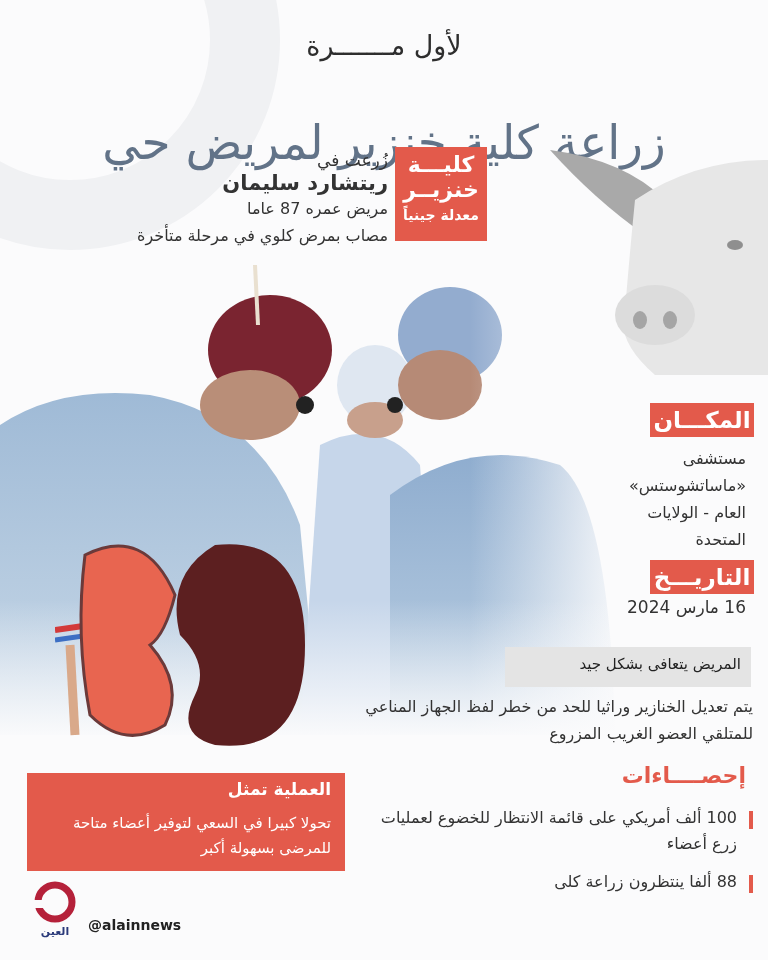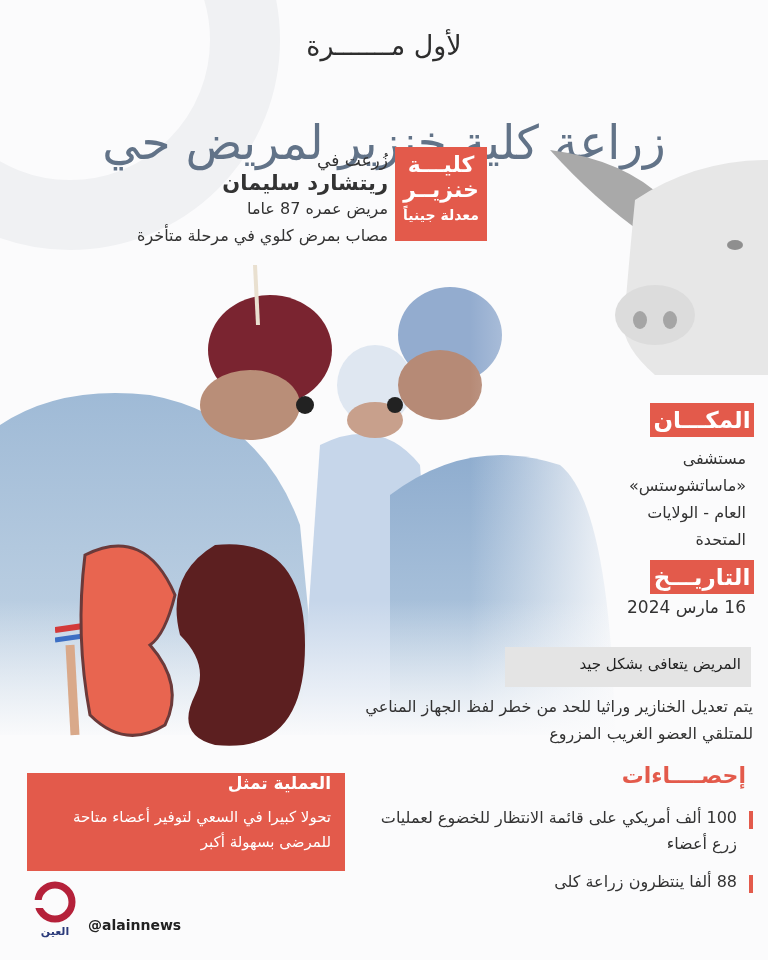--- a/index.html
+++ b/index.html
@@ -30,21 +30,21 @@
   .place-text{right:22px;top:445px;width:200px;font-size:16px;line-height:27px;color:#333;}
   .date-tag{left:650px;top:560px;width:104px;height:34px;font-size:23px;line-height:34px;}
   .date-text{right:22px;top:597px;width:200px;font-size:17px;color:#333;}
   .recover{left:505px;top:647px;width:246px;height:40px;background:#e4e4e4;font-size:15px;line-height:34px;color:#222;box-sizing:border-box;padding-right:10px;}
   .genetic{right:15px;top:693px;width:410px;font-size:16px;line-height:27px;color:#333;}
   .stats-title{right:22px;top:763px;font-size:22px;font-weight:bold;color:#e35a4b;}
   .stat{right:15px;width:400px;font-size:16px;line-height:26px;color:#333;padding-right:16px;box-sizing:border-box;}
   .stat .bar{position:absolute;right:0;top:6px;width:4px;height:18px;background:#e35a4b;}
   .stat1{top:805px;}
   .stat2{top:869px;}
-  .op-box{left:27px;top:773px;width:318px;height:98px;background:#e35a4b;color:#fff;box-sizing:border-box;padding:0 14px 0 10px;}
+  .op-box{left:27px;top:773px;width:318px;height:98px;background:#e35a4b;color:#fff;box-sizing:border-box;padding:6px 14px 0 10px;}
   .op-box .h{font-size:17px;font-weight:bold;}
   .op-box .t{font-size:15px;line-height:25px;margin-top:12px;}
   .logo{left:33px;top:880px;width:45px;height:64px;}
   .handle{left:88px;top:917px;font-size:14px;font-weight:bold;color:#222;}
 </style>
 </head>
 <body>
 
 <div class="abs bg-arc"></div>
 

